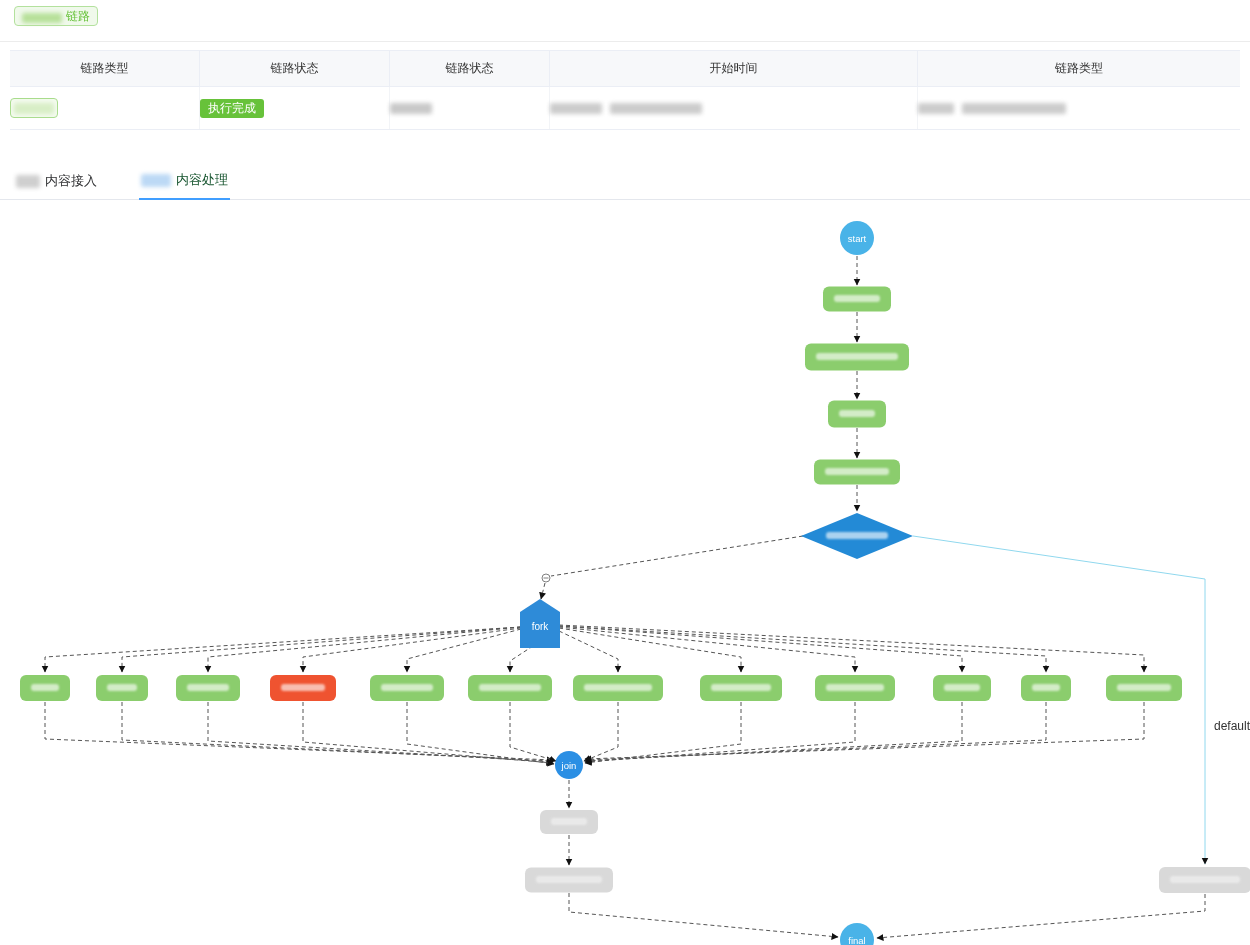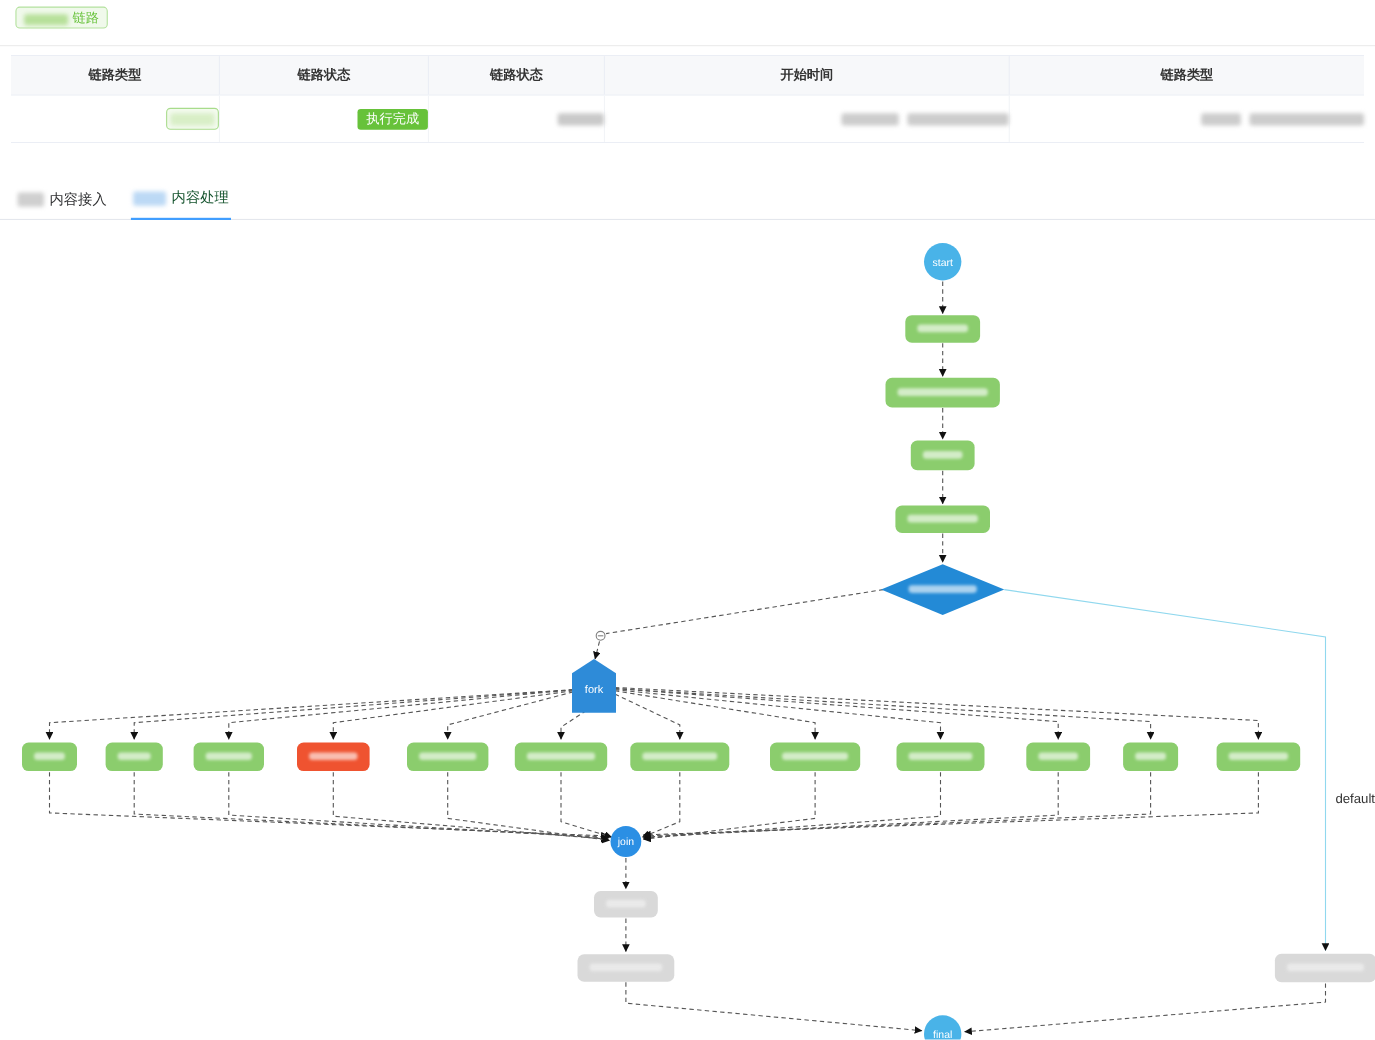--- a/index.html
+++ b/index.html
@@ -22,40 +22,40 @@
   .bb-gray-m { width:52px; height:11px; background:#cccccc; margin-right:8px;}
   .bb-gray-l { width:92px; height:11px; background:#cccccc; }
   .bb-gray-xs{ width:36px; height:11px; background:#cccccc; margin-right:8px;}
   .bb-gray-xl{ width:104px;height:11px; background:#cccccc; }
   .bb-tab-gray { width:24px; height:13px; background:#cfcfcf; }
   .bb-tab-blue { width:30px; height:13px; background:#bcd9f5; }
 
   
   .tbl { margin:8px 10px 0; font-size:12px; border-top:1px solid #ebeef5; border-bottom:1px solid #ebeef5; }
   .tbl-header { display:flex; background:#f7f8fa; border-bottom:1px solid #ebeef5; }
-  .th { padding:9px 0; text-align:center; font-weight:700; color:#333;
+  .th { padding:9px 0; text-align:center; font-weight:400; color:#333;
         border-right:1px solid #ebeef5; }
   .th:last-child { border-right:none; }
   .tbl-row { display:flex; background:#fff; height:42px; }
-  .td { display:flex; align-items:center; justify-content:flex-end;
+  .td { display:flex; align-items:center; justify-content:flex-start;
         border-right:1px solid #f2f4f7; }
   .td:last-child { border-right:none; }
   .c1 { width:190px; } .c2 { width:190px; } .c3 { width:160px; }
   .c4 { width:368px; } .c5 { flex:1; }
   .type-tag {
     display:inline-flex; align-items:center; justify-content:center;
     width:48px; height:20px; border:1px solid #a8dc8c; background:#f4fbef; border-radius:4px;
   }
   .status-badge {
     background:#67c23a; color:#fff; border-radius:3px;
     padding:3px 8px; font-size:12px; line-height:13px;
   }
 
   
-  .tabs { display:flex; gap:20px; padding:0 14px; margin-top:34px;
+  .tabs { display:flex; gap:40px; padding:0 14px; margin-top:34px;
           border-bottom:1px solid #e4e7ed;font-family:Liberation Mono, monospace; }
   .tab { display:flex; align-items:center; gap:5px; font-size:13px;
          color:#303133; padding:6px 2px 9px; cursor:pointer; position:relative; top:1px; }
   .tab.active { color:#14532d; border-bottom:2px solid #409eff; font-weight:500; }
 
   
   .flow-wrap { width:1250px; height:762px; position:relative; }
   svg text { font-family:"Liberation Sans", sans-serif; }
 </style>
 </head>

